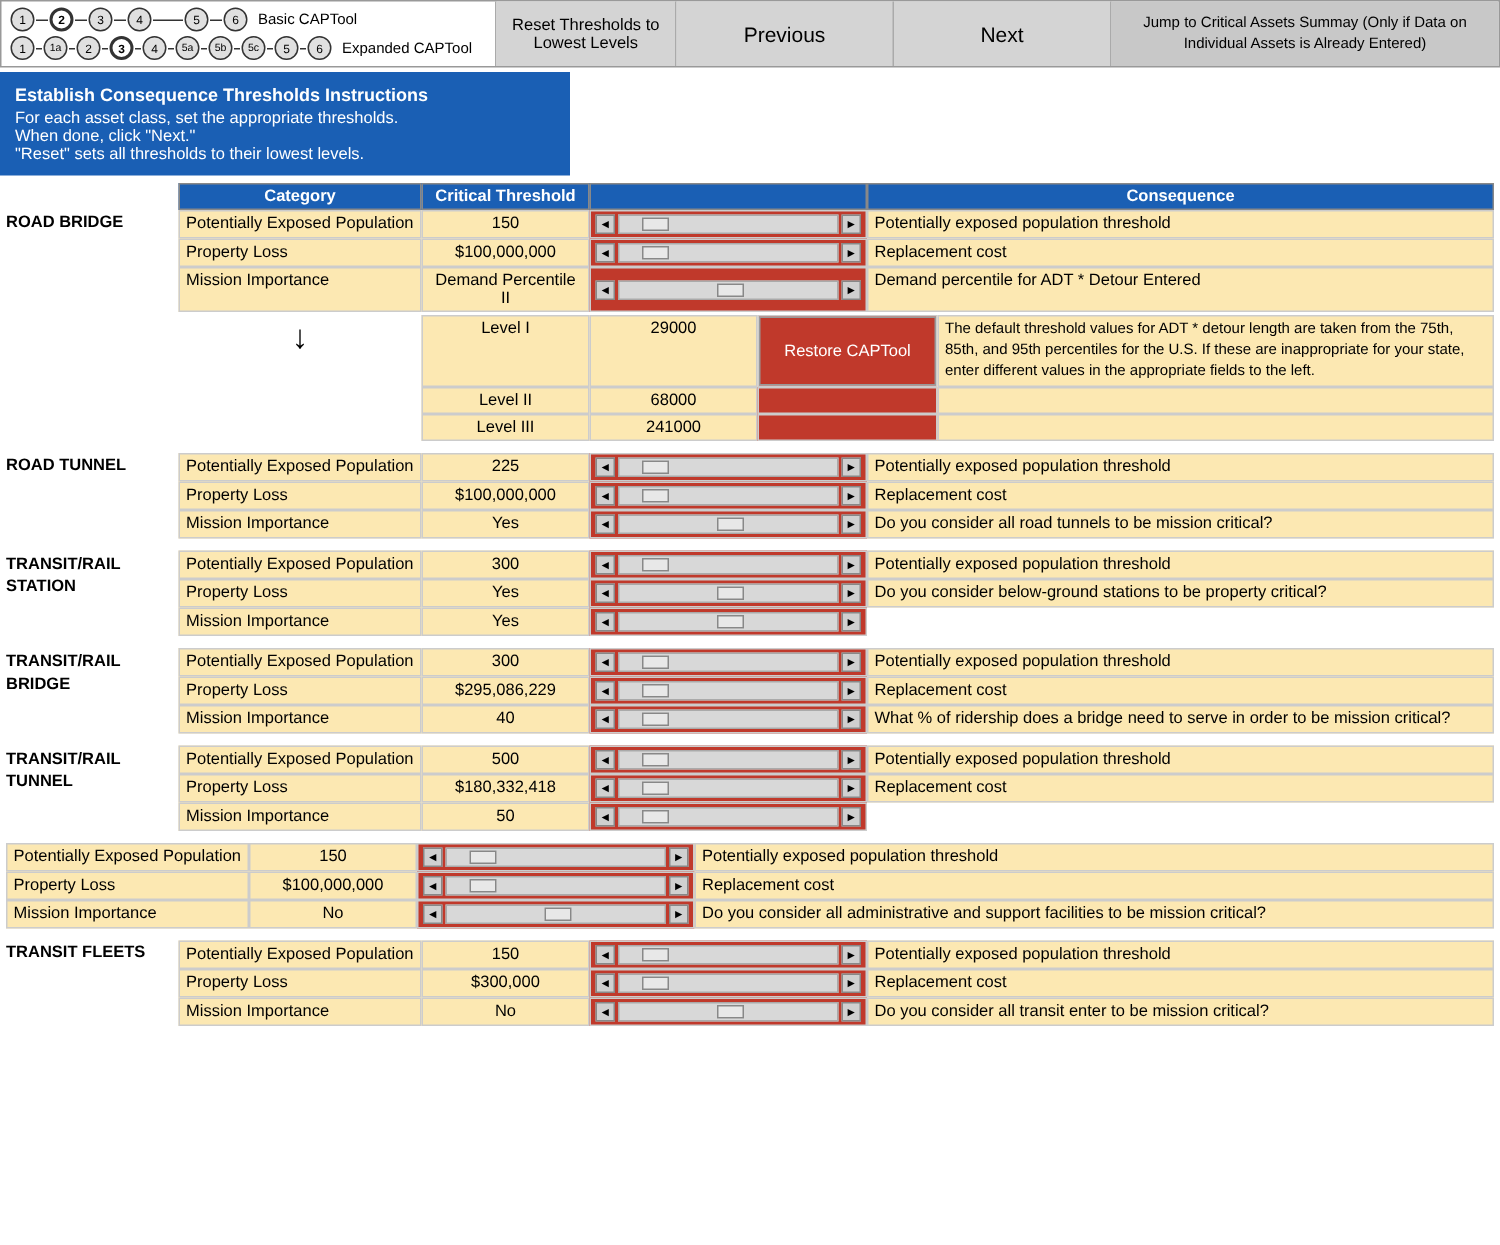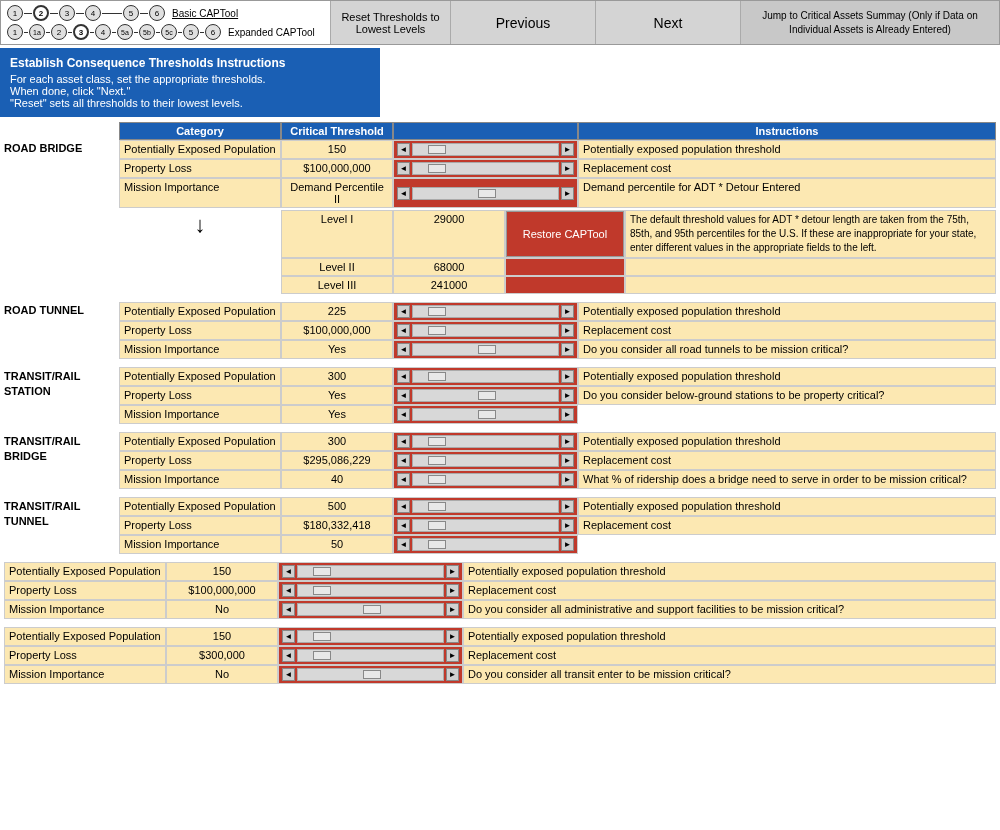--- a/index.html
+++ b/index.html
@@ -18,21 +18,21 @@
       <div style="width:8px;height:1px;background:#333;"></div>
       <div style="width:16px;height:16px;border-radius:50%;border:2px solid #333;background:#fff;display:flex;align-items:center;justify-content:center;font-size:8px;font-weight:bold;">2</div>
       <div style="width:8px;height:1px;background:#333;"></div>
       <div style="width:16px;height:16px;border-radius:50%;border:1px solid #333;background:#e0e0e0;display:flex;align-items:center;justify-content:center;font-size:8px;">3</div>
       <div style="width:8px;height:1px;background:#333;"></div>
       <div style="width:16px;height:16px;border-radius:50%;border:1px solid #333;background:#e0e0e0;display:flex;align-items:center;justify-content:center;font-size:8px;">4</div>
       <div style="width:20px;height:1px;background:#333;"></div>
       <div style="width:16px;height:16px;border-radius:50%;border:1px solid #333;background:#e0e0e0;display:flex;align-items:center;justify-content:center;font-size:8px;">5</div>
       <div style="width:8px;height:1px;background:#333;"></div>
       <div style="width:16px;height:16px;border-radius:50%;border:1px solid #333;background:#e0e0e0;display:flex;align-items:center;justify-content:center;font-size:8px;">6</div>
-      <span style="margin-left:6px;font-size:10px;text-decoration:underline;">Basic CAPTool</span>
+      <span style="margin-left:6px;font-size:10px;">Basic CAPTool</span>
     </div>
     <div style="display:flex; align-items:center; gap:1px;">
       <div style="width:16px;height:16px;border-radius:50%;border:1px solid #333;background:#e0e0e0;display:flex;align-items:center;justify-content:center;font-size:8px;">1</div>
       <div style="width:4px;height:1px;background:#333;"></div>
       <div style="width:16px;height:16px;border-radius:50%;border:1px solid #333;background:#e0e0e0;display:flex;align-items:center;justify-content:center;font-size:7px;">1a</div>
       <div style="width:4px;height:1px;background:#333;"></div>
       <div style="width:16px;height:16px;border-radius:50%;border:1px solid #333;background:#e0e0e0;display:flex;align-items:center;justify-content:center;font-size:8px;">2</div>
       <div style="width:4px;height:1px;background:#333;"></div>
       <div style="width:16px;height:16px;border-radius:50%;border:2px solid #333;background:#fff;display:flex;align-items:center;justify-content:center;font-size:8px;font-weight:bold;">3</div>
       <div style="width:4px;height:1px;background:#333;"></div>
@@ -67,21 +67,21 @@
   <div>When done, click "Next."</div>
   <div>"Reset" sets all thresholds to their lowest levels.</div>
 </div>
 
 <div style="padding: 2px 4px;">
 
   <div style="display:flex;margin-left:115px;">
     <div style="width:162px;background:#1a5fb4;color:#fff;border:1px solid #888;padding:2px 4px;font-weight:bold;font-size:11px;text-align:center;">Category</div>
     <div style="width:112px;background:#1a5fb4;color:#fff;border:1px solid #888;padding:2px 4px;font-weight:bold;font-size:11px;text-align:center;">Critical Threshold</div>
     <div style="width:185px;background:#1a5fb4;color:#fff;border:1px solid #888;padding:2px 4px;font-weight:bold;font-size:11px;text-align:center;"></div>
-    <div style="flex:1;background:#1a5fb4;color:#fff;border:1px solid #888;padding:2px 4px;font-weight:bold;font-size:11px;text-align:center;">Instructions</div>
+    <div style="flex:1;background:#1a5fb4;color:#fff;border:1px solid #888;padding:2px 4px;font-weight:bold;font-size:11px;text-align:center;">Consequence</div>
   </div>
 
   <div style="display:flex;">
     <div style="width:115px;font-weight:bold;font-size:11px;padding-top:2px;flex-shrink:0;">ROAD BRIDGE</div>
     <div style="flex:1;">
 
       <div style="display:flex;">
         <div style="width:162px;background:#fce8b2;border:1px solid #ccc;padding:2px 4px;font-size:11px;">Potentially Exposed Population</div>
         <div style="width:112px;background:#fce8b2;border:1px solid #ccc;padding:2px 4px;font-size:11px;text-align:center;">150</div>
         <div style="width:185px;background:#c0392b;border:1px solid #ccc;padding:2px 3px;display:flex;align-items:center;">
@@ -363,20 +363,21 @@
           <div style="width:13px;height:13px;background:#d0d0d0;border:1px solid #888;display:flex;align-items:center;justify-content:center;font-size:8px;cursor:pointer;">►</div>
         </div>
         <div style="flex:1;background:#fce8b2;border:1px solid #ccc;padding:2px 4px;font-size:11px;">Do you consider all administrative and support facilities to be mission critical?</div>
       </div>
     </div>
   </div>
 
   <div style="height:8px;"></div>
 
   <div style="display:flex;">
+    <div style="width:115px;font-weight:bold;font-size:11px;padding-top:2px;flex-shrink:0;">TRANSIT FLEETS</div>
     <div style="flex:1;">
       <div style="display:flex;">
         <div style="width:162px;background:#fce8b2;border:1px solid #ccc;padding:2px 4px;font-size:11px;">Potentially Exposed Population</div>
         <div style="width:112px;background:#fce8b2;border:1px solid #ccc;padding:2px 4px;font-size:11px;text-align:center;">150</div>
         <div style="width:185px;background:#c0392b;border:1px solid #ccc;padding:2px 3px;display:flex;align-items:center;">
           <div style="width:13px;height:13px;background:#d0d0d0;border:1px solid #888;display:flex;align-items:center;justify-content:center;font-size:8px;cursor:pointer;">◄</div>
           <div style="flex:1;height:13px;background:#d8d8d8;border:1px solid #aaa;margin:0 2px;position:relative;">
             <div style="position:absolute;left:10%;top:1px;width:18px;height:9px;background:#e8e8e8;border:1px solid #888;"></div>
           </div>
           <div style="width:13px;height:13px;background:#d0d0d0;border:1px solid #888;display:flex;align-items:center;justify-content:center;font-size:8px;cursor:pointer;">►</div>

